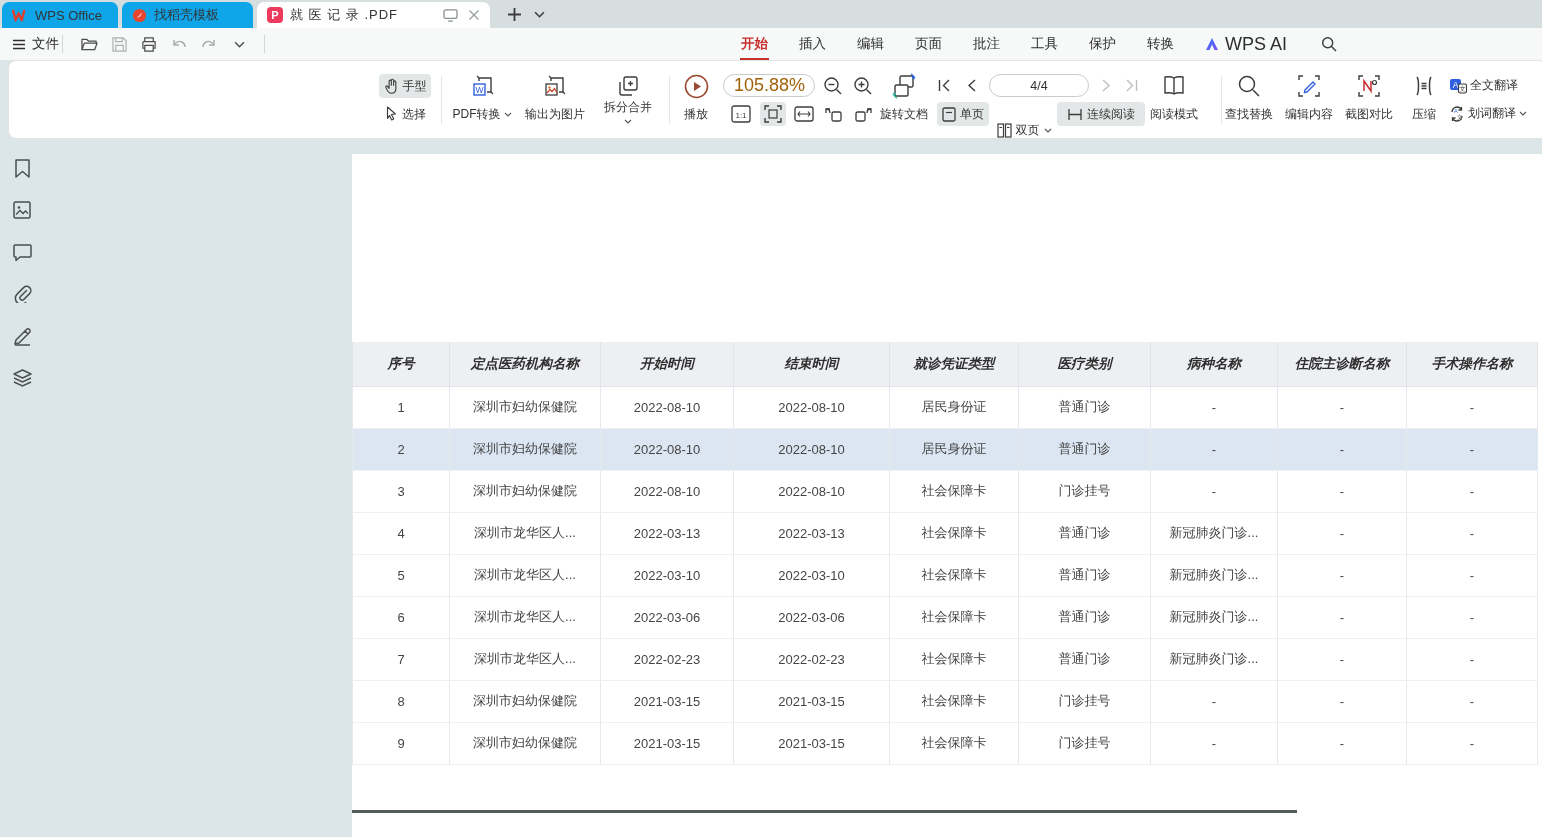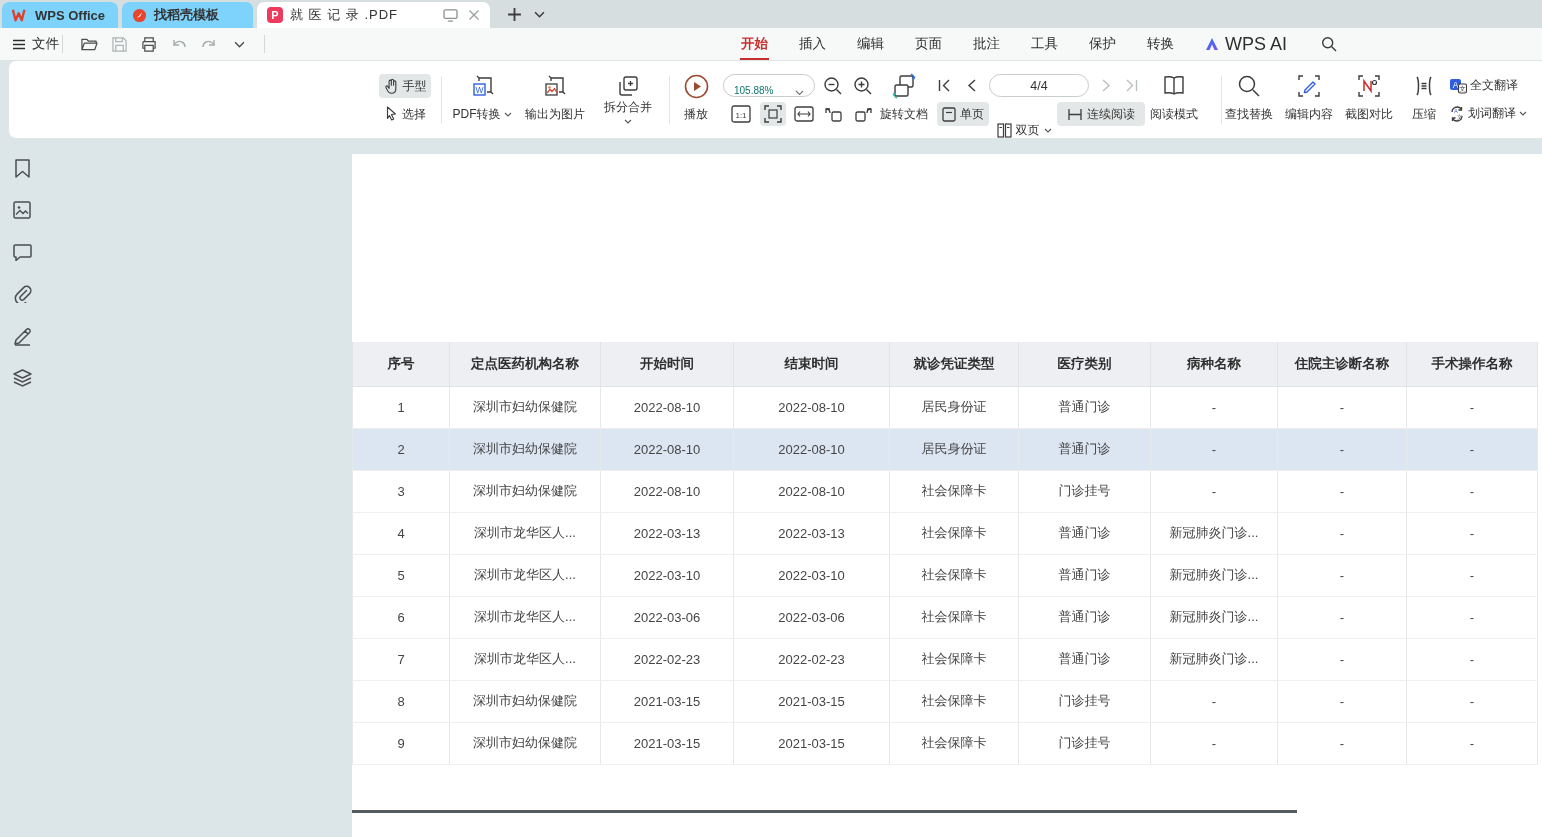--- a/index.html
+++ b/index.html
@@ -3,21 +3,21 @@
 <meta charset="utf-8">
 <style>
   * { margin:0; padding:0; box-sizing:border-box; }
   body { font-family:"Liberation Sans","DejaVu Sans",sans-serif; }
   .app { position:relative; width:1542px; height:837px; background:#dce5e7; overflow:hidden; }
 
   
   .tabbar { position:absolute; left:0; top:0; width:100%; height:28px; background:#d6dedf; }
   .wtab { position:absolute; top:2px; height:26px; display:flex; align-items:center; gap:7px;
           padding:0 10px; border-radius:7px 7px 0 0; font-size:13px; color:#333; cursor:default; }
-  .wtab.inactive { background:#7dd3fc;font-weight:bold; }
+  .wtab.inactive { background:#0ea5e9; }
   .wtab.active { background:#ffffff; }
   .tab-right-icons { display:flex; align-items:center; gap:10px; margin-left:auto; }
   .tabbar-btn { position:absolute; top:3px; width:22px; height:22px; display:flex; align-items:center; justify-content:center; }
 
   
   .menubar { position:absolute; left:0; top:28px; width:100%; height:32px; background:#f7f9f9; }
   .file-area { position:absolute; left:12px; top:0; height:32px; display:flex; align-items:center; gap:6px; font-size:13.5px; color:#2e2e2e; }
   .qbar { position:absolute; top:0; height:32px; display:flex; align-items:center; }
   .qbtn { width:26px; height:26px; display:flex; align-items:center; justify-content:center; }
   .vsep { width:1px; height:18px; background:#d4d8d8; }
@@ -28,34 +28,34 @@
   .wpsai { display:flex; align-items:center; gap:5px; font-size:18px; color:#2e2e2e; }
 
   
   .toolbar { position:absolute; left:8px; top:60px; width:1540px; height:79px; background:#fff;
              border:1px solid #e2e5e5; border-radius:8px; }
   .t-abs { position:absolute; display:flex; align-items:center; justify-content:center; }
   .tlabel { font-size:12px; color:#333; white-space:nowrap; display:flex; align-items:center; gap:3px; }
   .tbtn { border-radius:4px; gap:4px; font-size:12px; color:#333; }
   .tbtn.sel { background:#e4e7e7; }
   .tdivider { position:absolute; width:1px; background:#e3e6e6; top:15px; height:48px; }
-  .zoombox { border:1px solid #c8cccd; border-radius:12px; background:#fff; font-size:10px; color:#0f766e;
+  .zoombox { border:1px solid #c8cccd; border-radius:12px; background:#fff; font-size:18px; color:#a16207;
              display:flex; align-items:flex-end; justify-content:space-between; padding:0 10px; }
   .pagebox { border:1px solid #c8cccd; border-radius:12px; background:#fff; font-size:12.5px; color:#333;
              display:flex; align-items:center; justify-content:center; }
 
   
   .canvas { position:absolute; left:0; top:140px; width:1542px; height:697px; background:#dce5e7; }
   .side-icons { position:absolute; left:12px; top:18px; display:flex; flex-direction:column; gap:22px; }
   .side-btn { width:20px; height:20px; display:flex; align-items:center; justify-content:center; }
   .page { position:absolute; left:352px; top:14px; width:1190px; height:683px; background:#ffffff; }
 
   table.med { border-collapse:collapse; position:absolute; left:0; top:188px; table-layout:fixed; }
   table.med th { height:44px; background:#edeff3; font-size:13.5px; font-weight:bold; color:#2f2f2f;
-                 border:1px solid #e0e4e7; border-top:none; text-align:center; }
+                 border:1px solid #e0e4e7; border-top:none; text-align:center;font-style:italic; }
   table.med td { height:42px; font-size:13px; color:#454545; text-align:center;
                  border-right:1px solid #e6e9ec; border-bottom:1px solid #edeff1;
                  white-space:nowrap; overflow:hidden; }
   table.med td:first-child { border-left:1px solid #e6e9ec; }
   table.med tr.hl td { background:#dce6f2; }
   .table-bottom-bar { position:absolute; left:0; top:656px; width:945px; height:3px; background:#555a5c; }
 
   svg { display:block; }
 </style>
 </head>

